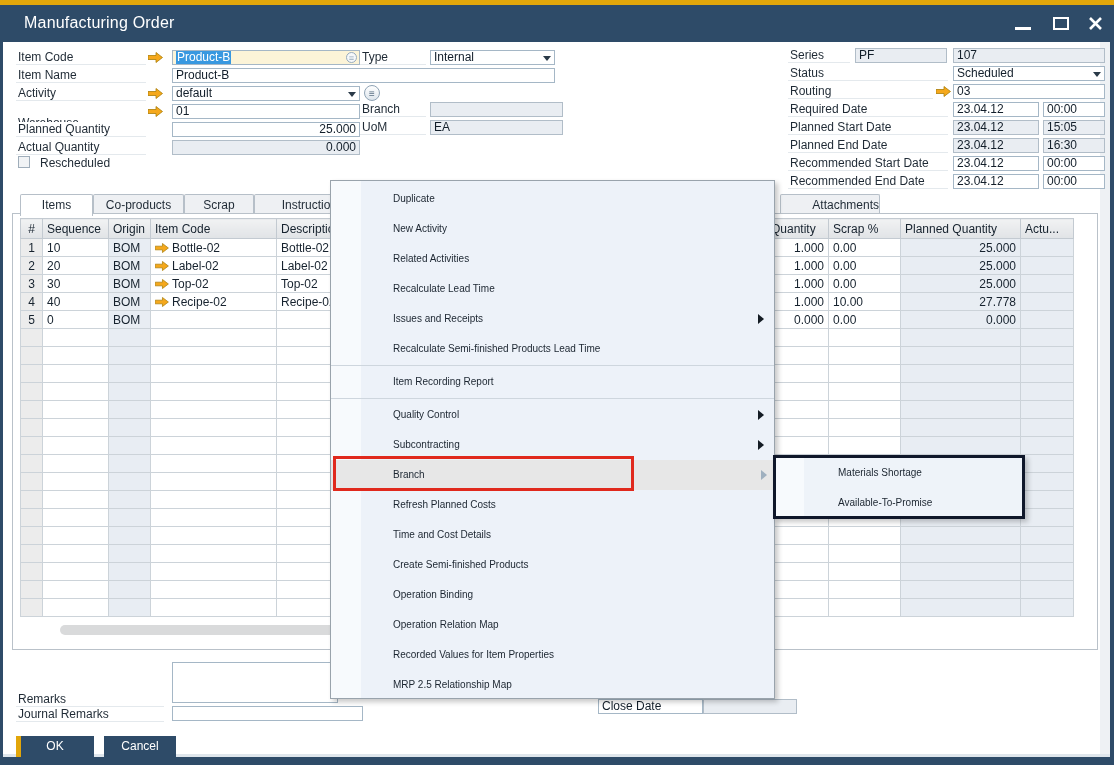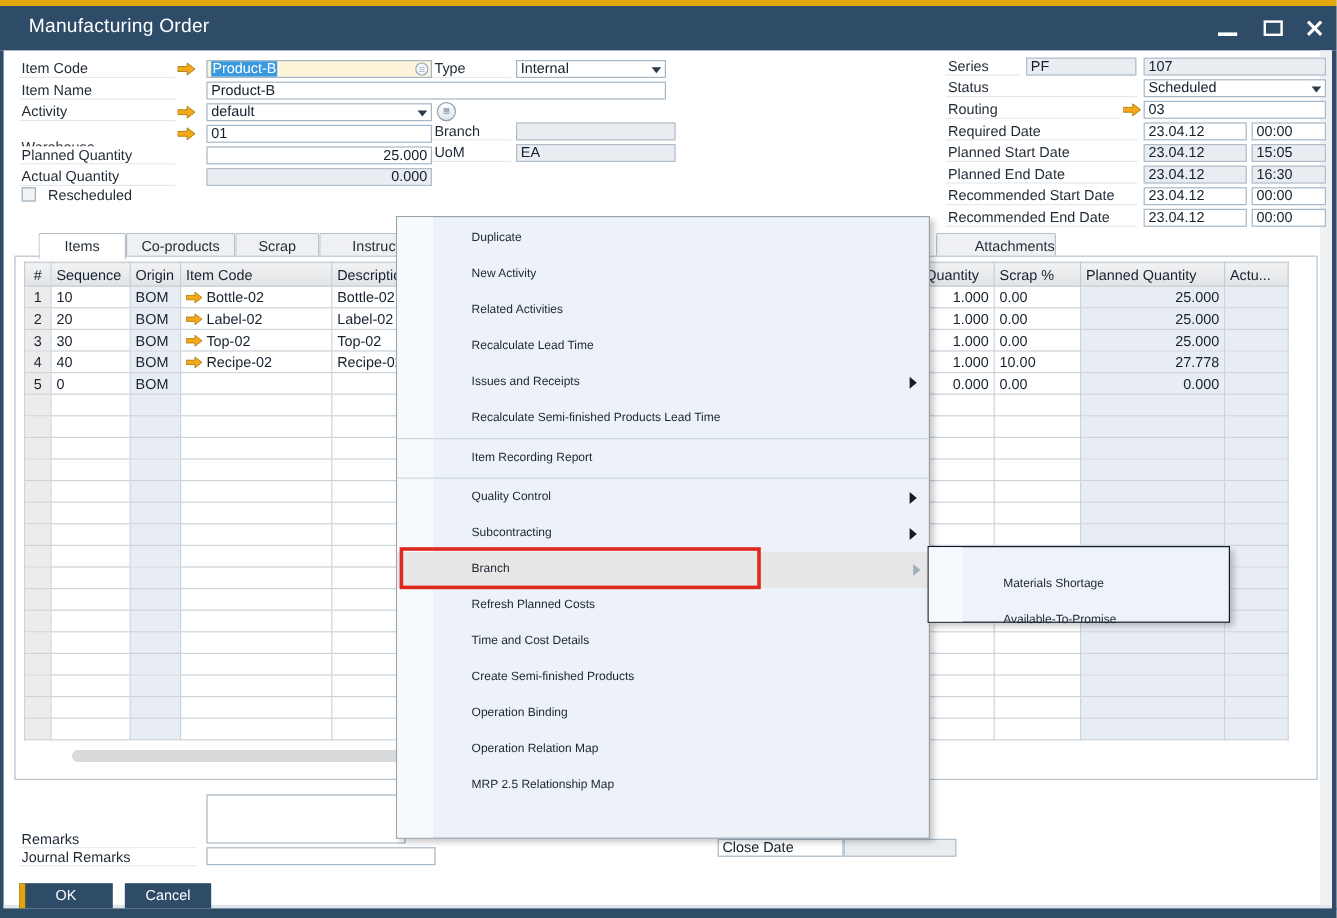--- a/index.html
+++ b/index.html
@@ -68,22 +68,22 @@
          padding-top:3px;z-index:40}
   .gutter{position:absolute;left:0;top:0;bottom:0;width:30px;background:#f7fafd}
   .mi-wrap{position:relative}
   .mitem{position:relative;height:30px;line-height:30px;padding-left:62px;font-size:10px;color:#1b2530;white-space:nowrap;overflow:hidden}
   .mitem.hl{background:#e7e7e7}
   .marrow{position:absolute;right:10px;top:10px;width:0;height:0;border-top:5px solid transparent;
           border-bottom:5px solid transparent;border-left:6px solid #141c24}
   .marrow.muted{border-left-color:#9fb0bf;right:7px}
   .msep{height:1px;background:#ced6de;margin:1px 0}
   .submenu{position:absolute;left:773px;top:455px;width:252px;height:64px;background:#eef3f9;
-           border:1px solid #0f172a;box-shadow:3px 3px 5px rgba(0,0,0,.22);box-sizing:border-box;
-           padding-top:16px;z-index:45}
+           border:3px solid #0f172a;box-shadow:3px 3px 5px rgba(0,0,0,.22);box-sizing:border-box;
+           padding-top:0;z-index:45}
   .submenu .gutter{width:28px}
   .redbox{position:absolute;left:333px;top:456px;width:301px;height:35px;border:3px solid #e0291d;
           box-sizing:border-box;z-index:50;pointer-events:none}
 
   
   .remarks-ta{position:absolute;left:172px;top:662px;width:166px;height:41px;border:1px solid #a5b7c6;
               background:#fff;box-sizing:border-box}
   .btn{position:absolute;height:21px;background:#2e4b68;color:#fff;font-size:12px;text-align:center;
        line-height:21px;box-sizing:border-box;overflow:hidden}
   .btn .gold{position:absolute;left:0;top:0;bottom:0;width:5px;background:#e2a60a}
@@ -193,21 +193,21 @@
 
   <div class="label" style="left:788px;top:156px;width:160px">Recommended Start Date</div>
   <div class="field" style="left:953px;top:156px;width:86px">23.04.12</div>
   <div class="field" style="left:1043px;top:156px;width:62px">00:00</div>
 
   <div class="label" style="left:788px;top:174px;width:160px">Recommended End Date</div>
   <div class="field" style="left:953px;top:174px;width:86px">23.04.12</div>
   <div class="field" style="left:1043px;top:174px;width:62px">00:00</div>
 
   <div class="tabstrip" style="left:20px;top:194px">
-      <div class="tab sel" style="width: 73px; margin-left: 12px;">Items</div>
+      <div class="tab sel" style="width: 73px;">Items</div>
       <div class="tab" style="width: 91px;">Co-products</div>
       <div class="tab" style="width: 70px;">Scrap</div>
       <div class="tab" style="width: 90px; text-align: right;">Instructions</div>
     </div>
   <div class="tabstrip" style="left:780px;top:194px">
       <div class="tab" style="width: 100px; text-align: right;">Attachments</div>
     </div>
 
   <div class="grid-box"></div>
   <table id="grid">
@@ -508,20 +508,21 @@
         <div class="mitem"><span>Item Recording Report</span></div>
         <div class="msep"></div>
         <div class="mitem"><span>Quality Control</span><div class="marrow"></div></div>
         <div class="mitem"><span>Subcontracting</span><div class="marrow"></div></div>
         <div class="mitem hl"><span>Branch</span><div class="marrow muted"></div></div>
         <div class="mitem"><span>Refresh Planned Costs</span></div>
         <div class="mitem"><span>Time and Cost Details</span></div>
         <div class="mitem"><span>Create Semi-finished Products</span></div>
         <div class="mitem"><span>Operation Binding</span></div>
         <div class="mitem"><span>Operation Relation Map</span></div>
+        <div class="mitem"><span>Recorded Values for Item Properties</span></div>
         <div class="mitem"><span>MRP 2.5 Relationship Map</span></div>
       </div>
   </div>
 
   <div class="submenu">
     <div class="gutter"></div>
     <div class="mi-wrap">
         <div class="mitem"><span>Materials Shortage</span></div>
         <div class="mitem"><span>Available-To-Promise</span></div>
       </div>

